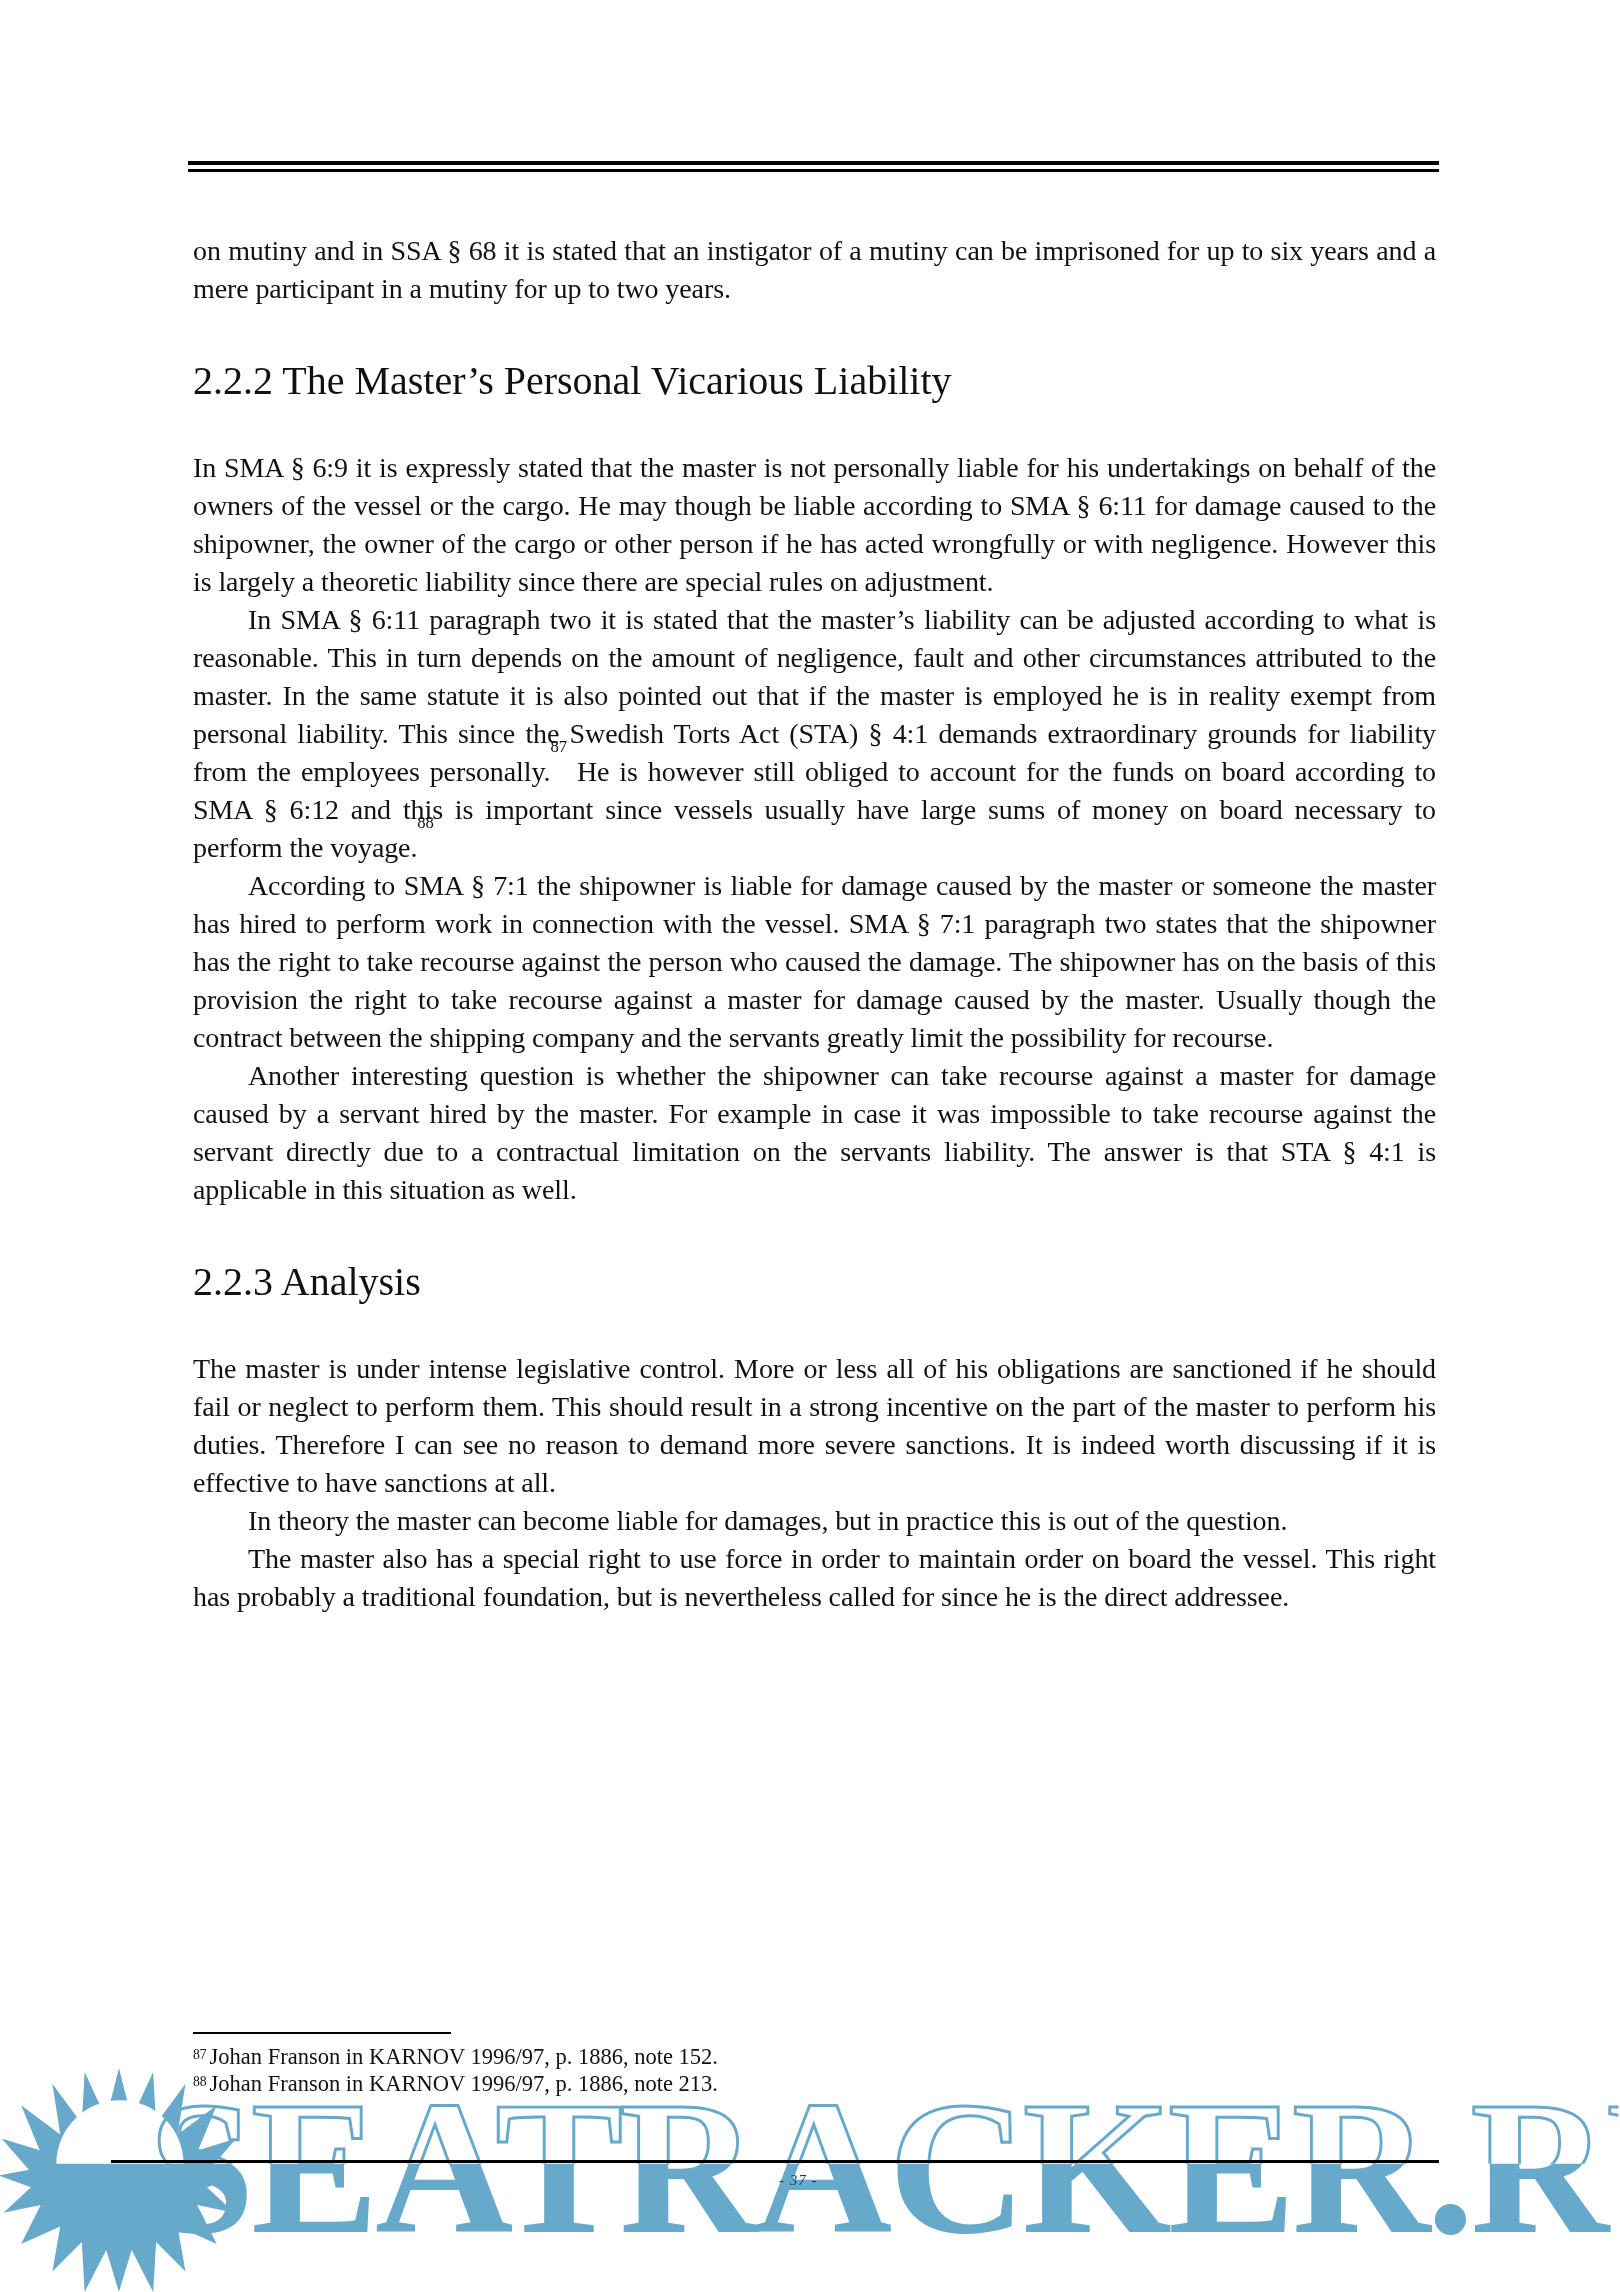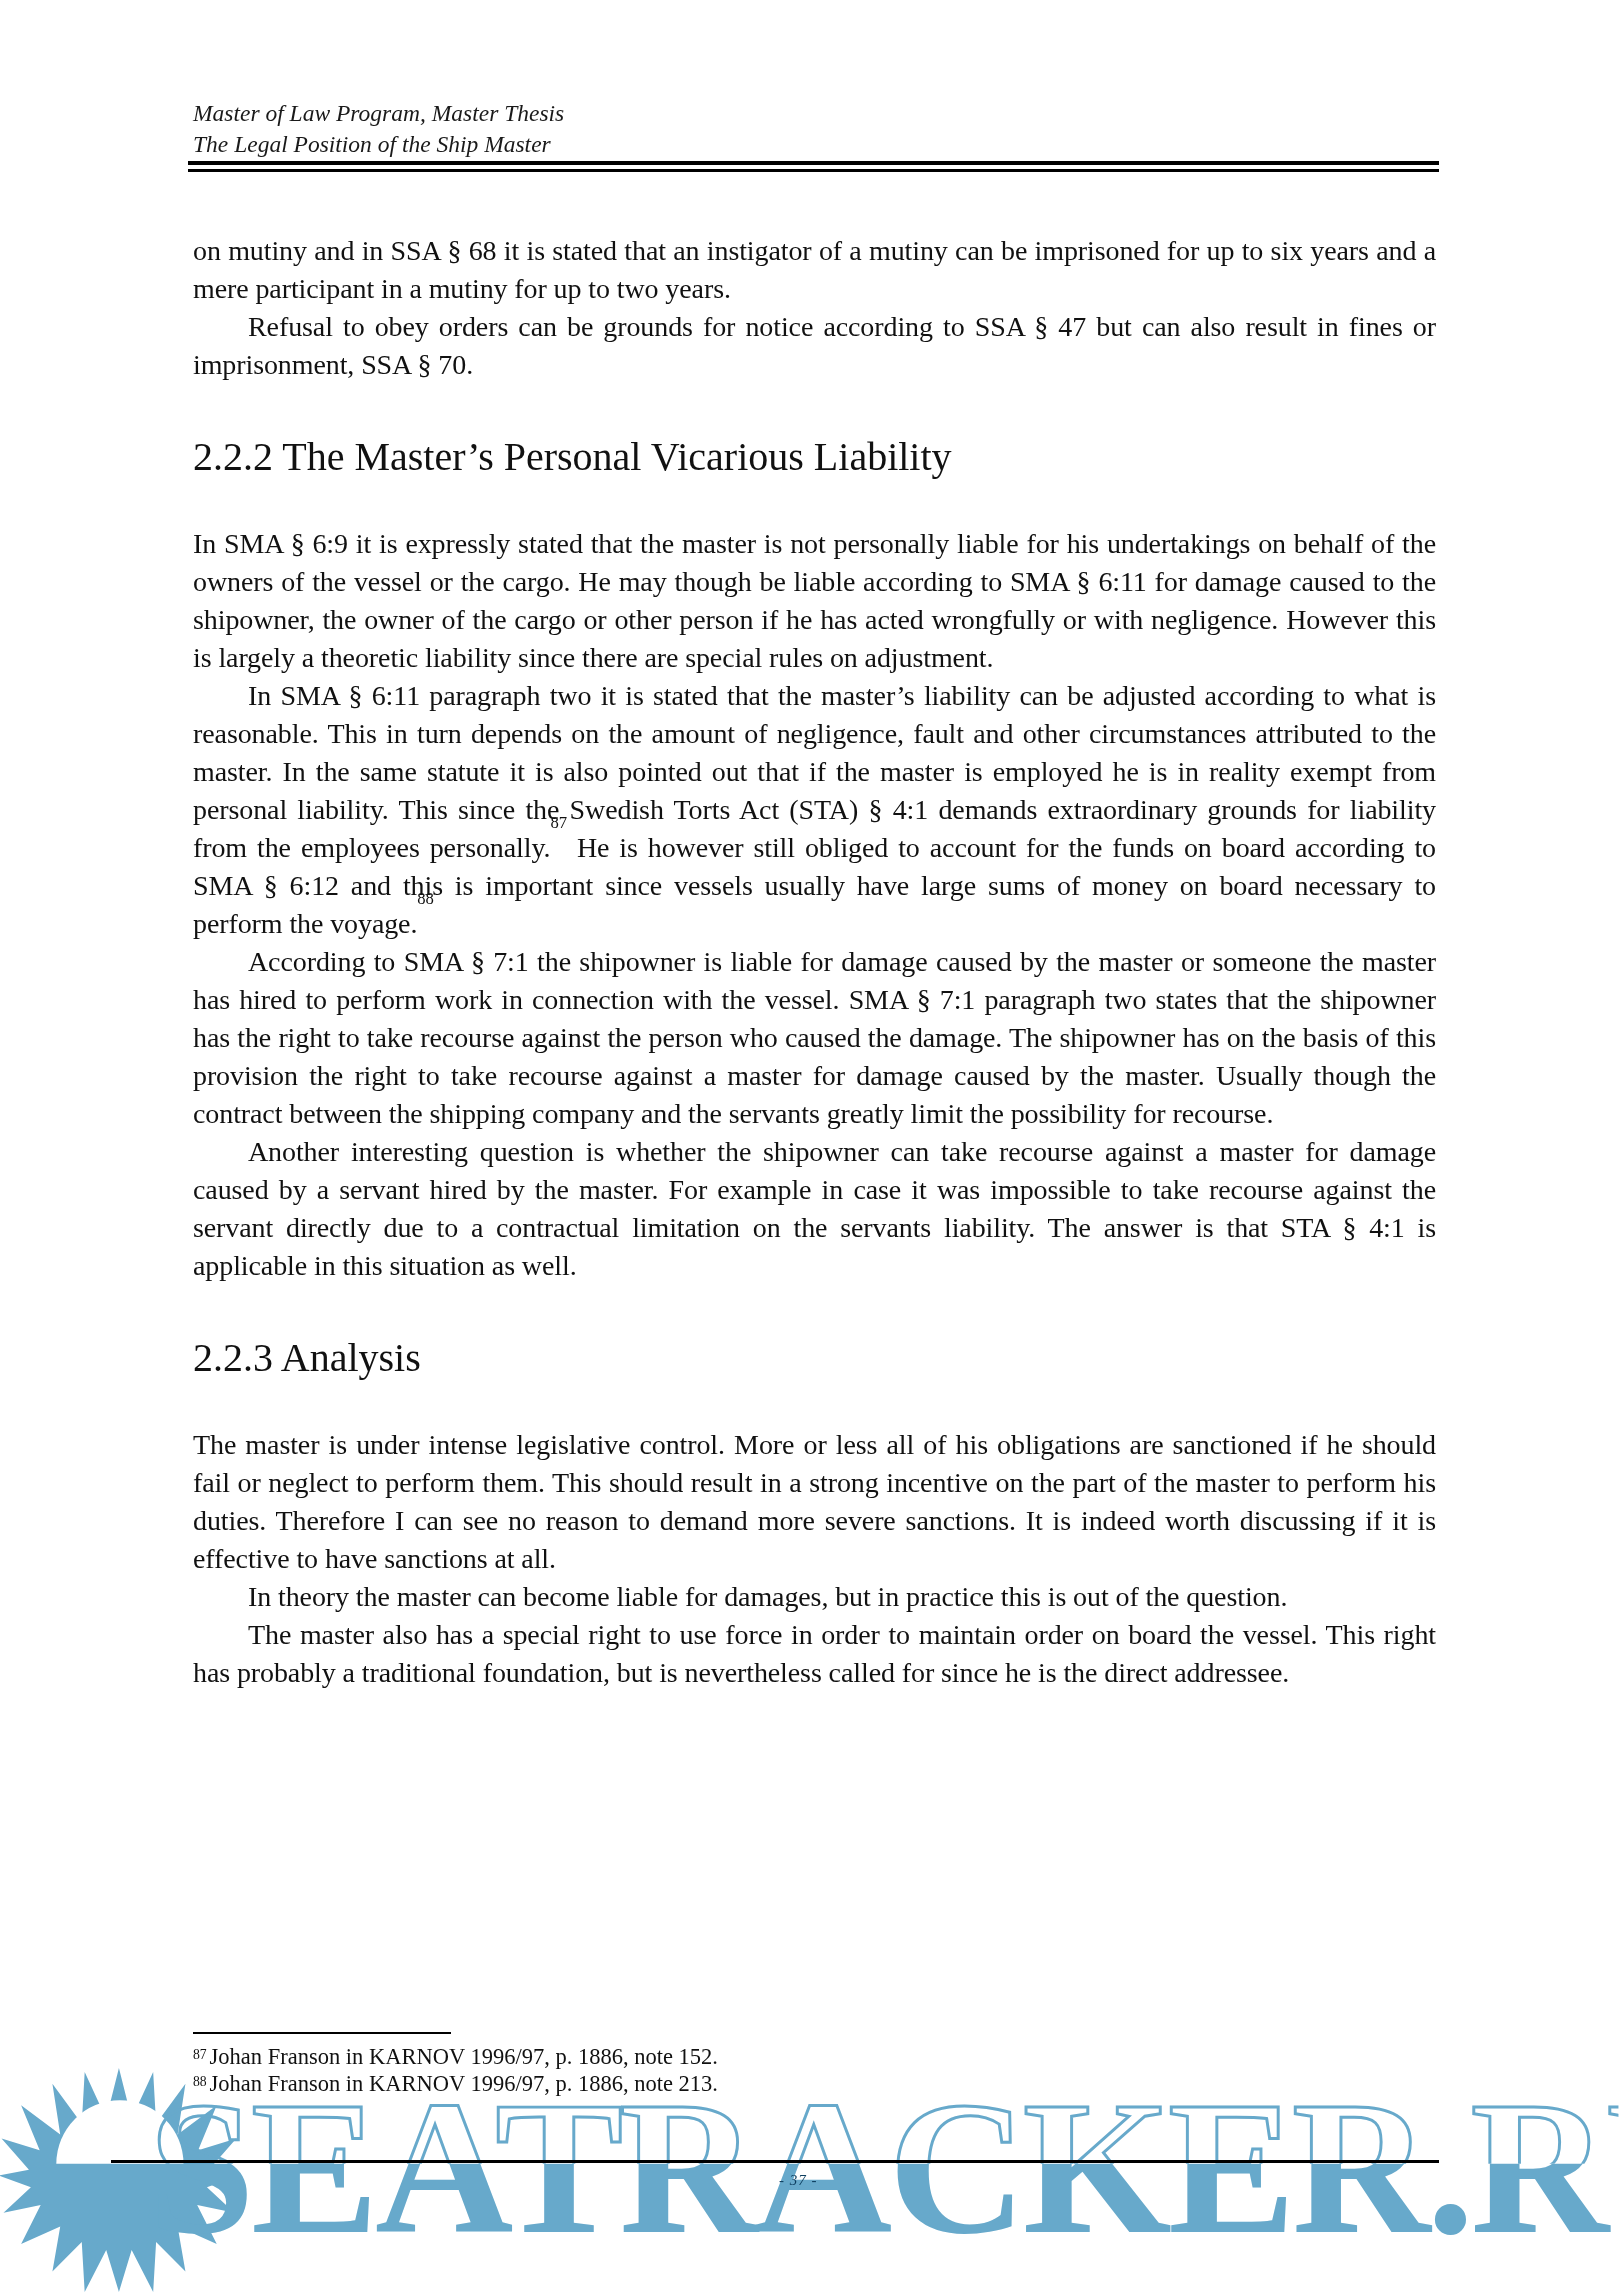--- a/index.html
+++ b/index.html
@@ -130,30 +130,25 @@
     color: #0d3d5e;
     z-index: 3;
     letter-spacing: 1px;
   }
 </style>
 </head>
 <body>
 
 <div class="page">
 
-  <div class="running-header">
-    <div>Master of Law Program, Master Thesis</div>
-    <div>The Legal Position of the Ship Master</div>
-  </div>
   <div class="header-rule-thick"></div>
   <div class="header-rule-thin"></div>
 
   <div class="content">
     <p class="body">on mutiny and in SSA § 68 it is stated that an instigator of a mutiny can be imprisoned for up to six years and a mere participant in a mutiny for up to two years.</p>
-    <p class="body indent">Refusal to obey orders can be grounds for notice according to SSA § 47 but can also result in fines or imprisonment, SSA § 70.</p>
 
     <div class="gap-before-h"></div>
     <h2 class="section">2.2.2 The Master’s Personal Vicarious Liability</h2>
     <div class="gap-after-h"></div>
 
     <p class="body">In SMA § 6:9 it is expressly stated that the master is not personally liable for his undertakings on behalf of the owners of the vessel or the cargo. He may though be liable according to SMA § 6:11 for damage caused to the shipowner, the owner of the cargo or other person if he has acted wrongfully or with negligence. However this is largely a theoretic liability since there are special rules on adjustment.</p>
     <p class="body indent"><span>In SMA § 6:11 paragraph two it is stated that the master’s liability can be adjusted according to what is reasonable. This in turn depends on the amount of negligence, fault and other circumstances attributed to the master. In the same statute it is also pointed out that if the master is employed he is in reality exempt from personal liability. This since the Swedish Torts Act (STA) § 4:1 demands extraordinary grounds for liability from the employees personally.</span><span class="sup">87</span><span> He is however still obliged to account for the funds on board according to SMA § 6:12 and this is important since vessels usually have large sums of money on board necessary to perform the voyage.</span><span class="sup">88</span></p>
     <p class="body indent">According to SMA § 7:1 the shipowner is liable for damage caused by the master or someone the master has hired to perform work in connection with the vessel. SMA § 7:1 paragraph two states that the shipowner has the right to take recourse against the person who caused the damage. The shipowner has on the basis of this provision the right to take recourse against a master for damage caused by the master. Usually though the contract between the shipping company and the servants greatly limit the possibility for recourse.</p>
     <p class="body indent">Another interesting question is whether the shipowner can take recourse against a master for damage caused by a servant hired by the master. For example in case it was impossible to take recourse against the servant directly due to a contractual limitation on the servants liability. The answer is that STA § 4:1 is applicable in this situation as well.</p>
 

